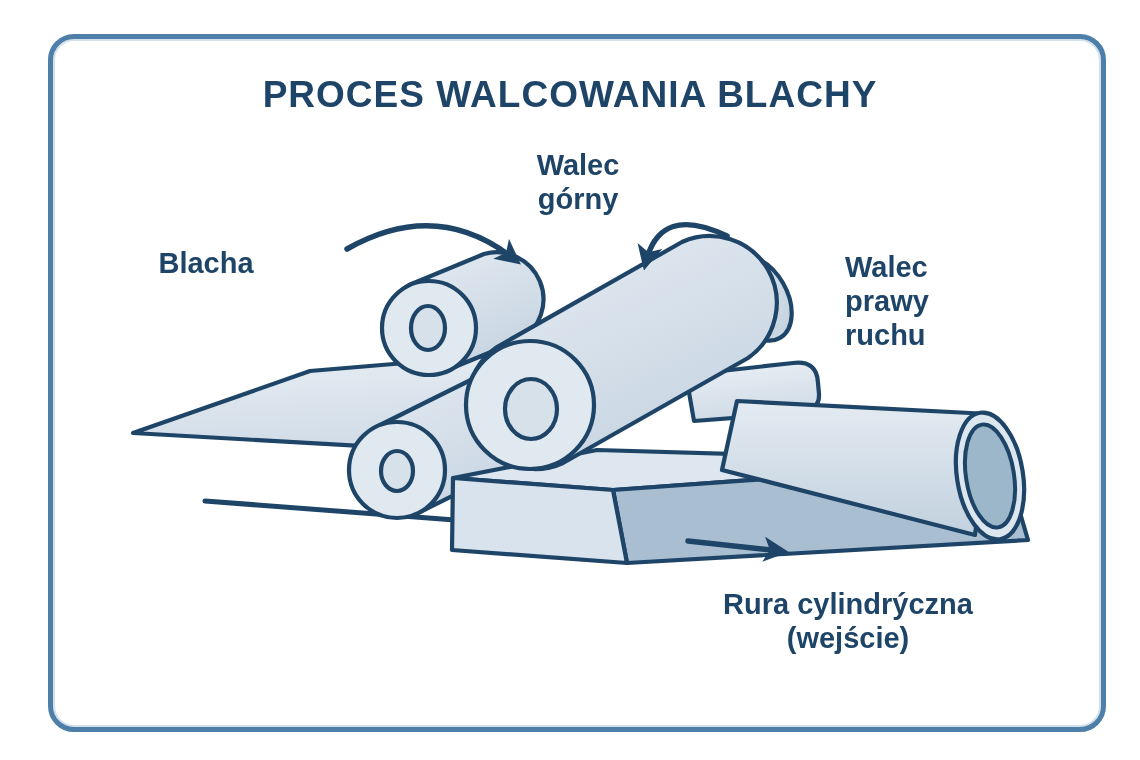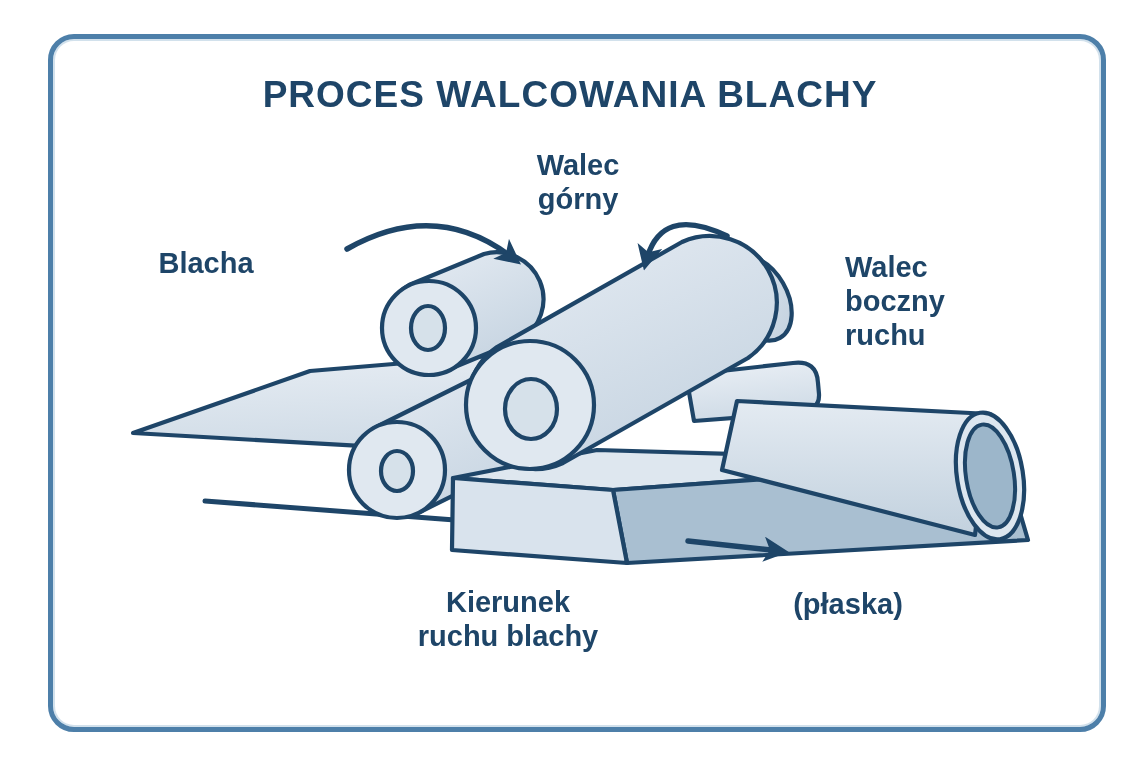--- a/index.html
+++ b/index.html
@@ -94,26 +94,23 @@
     <div>Walec</div>
     <div>górny</div>
   </div>
 
   <div class="lbl center" style="left:206px;top:246px">
     <div>Blacha</div>
   </div>
 
   <div class="lbl" style="left:845px;top:250px">
     <div>Walec</div>
-    <div>boczny</div>
+    <div>prawy</div>
     <div>ruchu</div>
   </div>
 
-  <div class="lbl center" style="left:508px;top:585px">
-    <div>Kierunek</div>
-    <div>ruchu blachy</div>
-  </div>
 
   <div class="lbl center" style="left:848px;top:587px">
-    <div>(płaska)</div>
+    <div>Rura cylindrýczna</div>
+    <div>(wejście)</div>
   </div>
 
 </div>
 
 </body></html>

